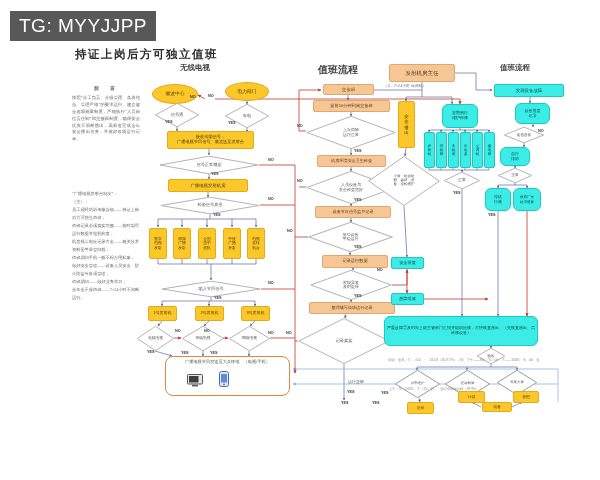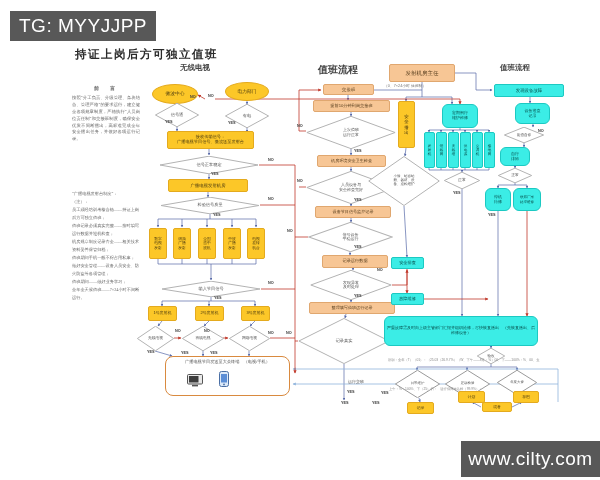--- a/index.html
+++ b/index.html
@@ -417,16 +417,13 @@
       <div class="nl" style="font-weight: bold; left: 286px; top: 331px; font-size: 3.8px;">NO</div>
       <div class="nl" style="font-weight: bold; left: 347px; top: 390px; font-size: 3.8px;">YES</div>
       <div class="nl" style="font-weight: bold; left: 341px; top: 401px; font-size: 3.8px;">YES</div>
       <div class="nl" style="font-weight: bold; left: 372px; top: 401px; font-size: 3.8px;">YES</div>
       <div class="nl" style="font-weight: bold; left: 453px; top: 191px; font-size: 3.8px;">YES</div>
       <div class="nl" style="font-weight: bold; left: 538px; top: 129px; font-size: 3.8px;">NO</div>
       <div class="nl" style="font-weight: bold; left: 488px; top: 213px; font-size: 3.8px;">YES</div>
       <div class="nl" style="font-weight: bold; left: 381px; top: 391px; font-size: 3.8px;">YES</div>
     </div>
 
-  <div id="wm-bottom" class="wm">
-    <span>www.cilty.com</span>
-  </div>
 </div>
 
 </body></html>

